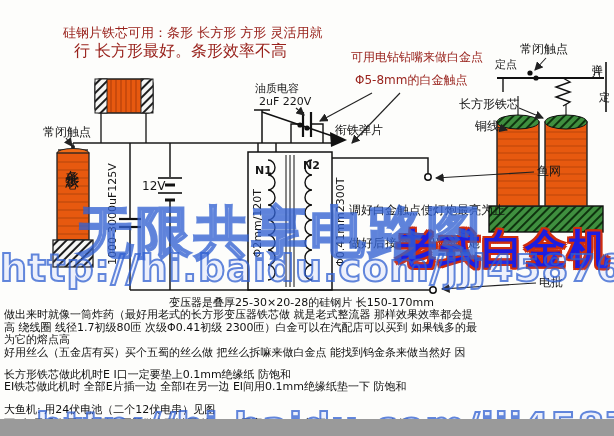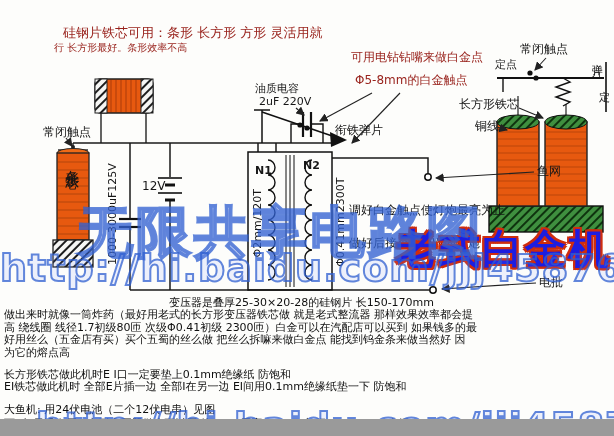--- a/index.html
+++ b/index.html
@@ -180,21 +180,21 @@
       <line x1="546" y1="58" x2="535" y2="70" marker-end="url(#arr)"></line>
       <line x1="66" y1="138" x2="72" y2="146" marker-end="url(#arr)"></line>
       <line x1="519" y1="108" x2="543" y2="118" marker-end="url(#arr)"></line>
       <line x1="497" y1="127" x2="507" y2="130" marker-end="url(#arr)"></line>
       <line x1="534" y1="172" x2="436" y2="178" marker-end="url(#arr)"></line>
       <line x1="536" y1="283" x2="442" y2="289" marker-end="url(#arr)"></line>
     </g>
   </svg>
 
   <div class="lbl red" style="left:63px;top:26px;font-size:13px;">硅钢片铁芯可用：条形 长方形 方形 灵活用就</div>
-  <div class="lbl red" style="left:54px;top:42px;font-size:10px;">行 长方形最好。条形效率不高</div>
+  <div class="lbl red" style="left:74px;top:42px;font-size:16px;">行 长方形最好。条形效率不高</div>
 
   <div class="lbl" style="left:43px;top:126px;">常闭触点</div>
   <div class="lbl vtext" style="left:64px;top:159px;height:78px;font-size:14px;">条形铁芯</div>
   <div class="lbl" style="left:142px;top:180px;">12V</div>
   <div class="lbl vrot sm" style="left:53px;top:208px;width:120px;">1000-3000uF125V</div>
 
   <div class="lbl sm" style="left:255px;top:83px;">油质电容</div>
   <div class="lbl sm" style="left:259px;top:96px;">2uF 220V</div>
 
   <div class="lbl red" style="left:351px;top:51px;">可用电钻钻嘴来做白金点</div>
@@ -222,21 +222,21 @@
   <div class="title">老式白金机</div>
 
   <div class="wm wm1">无限共享电路图</div>
   <div class="wm wm2">http://hi.baidu.com/jjj458768</div>
   <div class="wm wm3">http://hi.baidu.com/jjj458768</div>
 
   <div class="notes">
     <div class="ln indent">变压器是叠厚25-30×20-28的硅钢片 长150-170mm</div>
     <div class="ln">做出来时就像一筒炸药（最好用老式的长方形变压器铁芯做 就是老式整流器 那样效果效率都会提</div>
     <div class="ln">高 绕线圈 线径1.7初级80匝 次级Φ0.41初级 2300匝）白金可以在汽配店可以买到 如果钱多的最</div>
+    <div class="ln">为它的熔点高</div>
     <div class="ln">好用丝么（五金店有买）买个五蜀的丝么做 把丝么拆嘛来做白金点 能找到钨金条来做当然好 因</div>
-    <div class="ln">为它的熔点高</div>
     <div class="ln gap4">长方形铁芯做此机时E I口一定要垫上0.1mm绝缘纸 防饱和</div>
     <div class="ln">EI铁芯做此机时 全部E片插一边 全部I在另一边 EI间用0.1mm绝缘纸垫一下 防饱和</div>
     <div class="ln gap4">大鱼机: 用24伏电池（二个12伏电串）见图</div>
     <div class="ln gap2">可: 如果没有用EI方形变压器做也可以用 绕9mm厚宽122mm初级Φ2.2 120T 次级Φ0.7mm4000T</div>
   </div>
 
 </div>
 
 </body></html>

